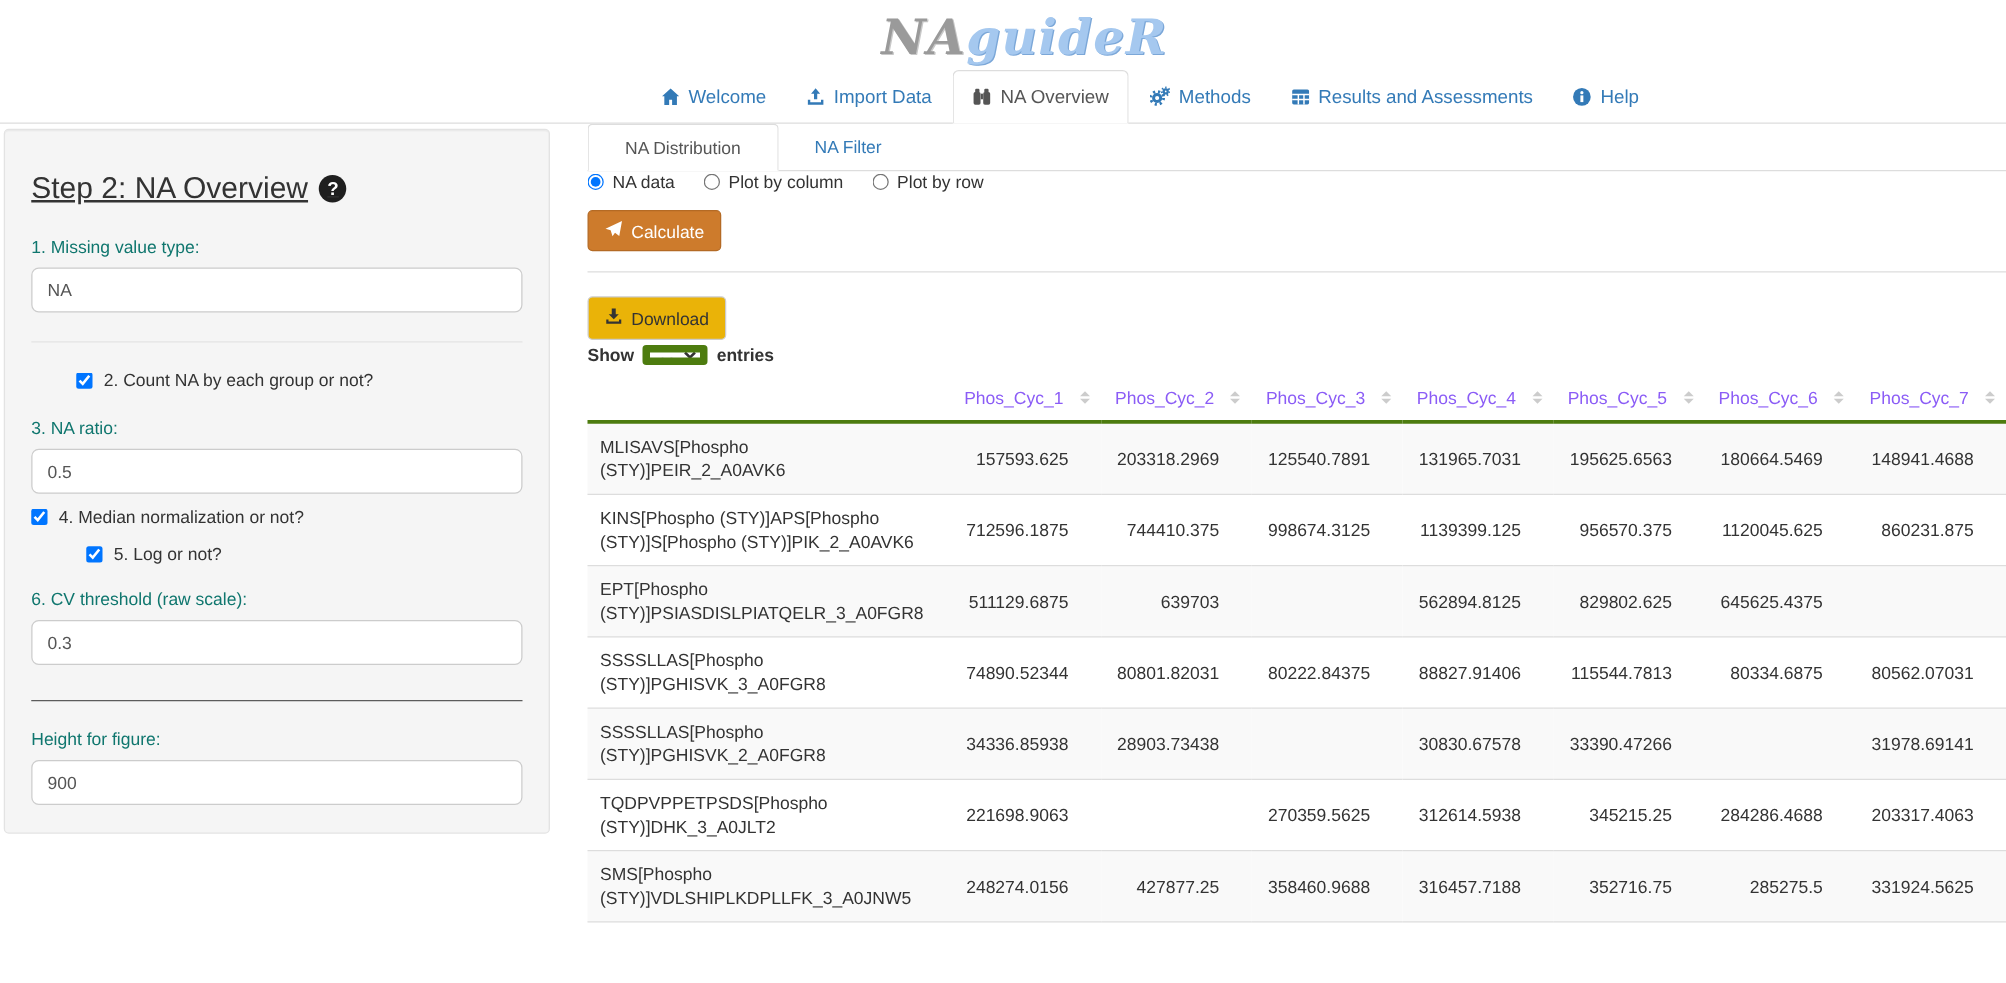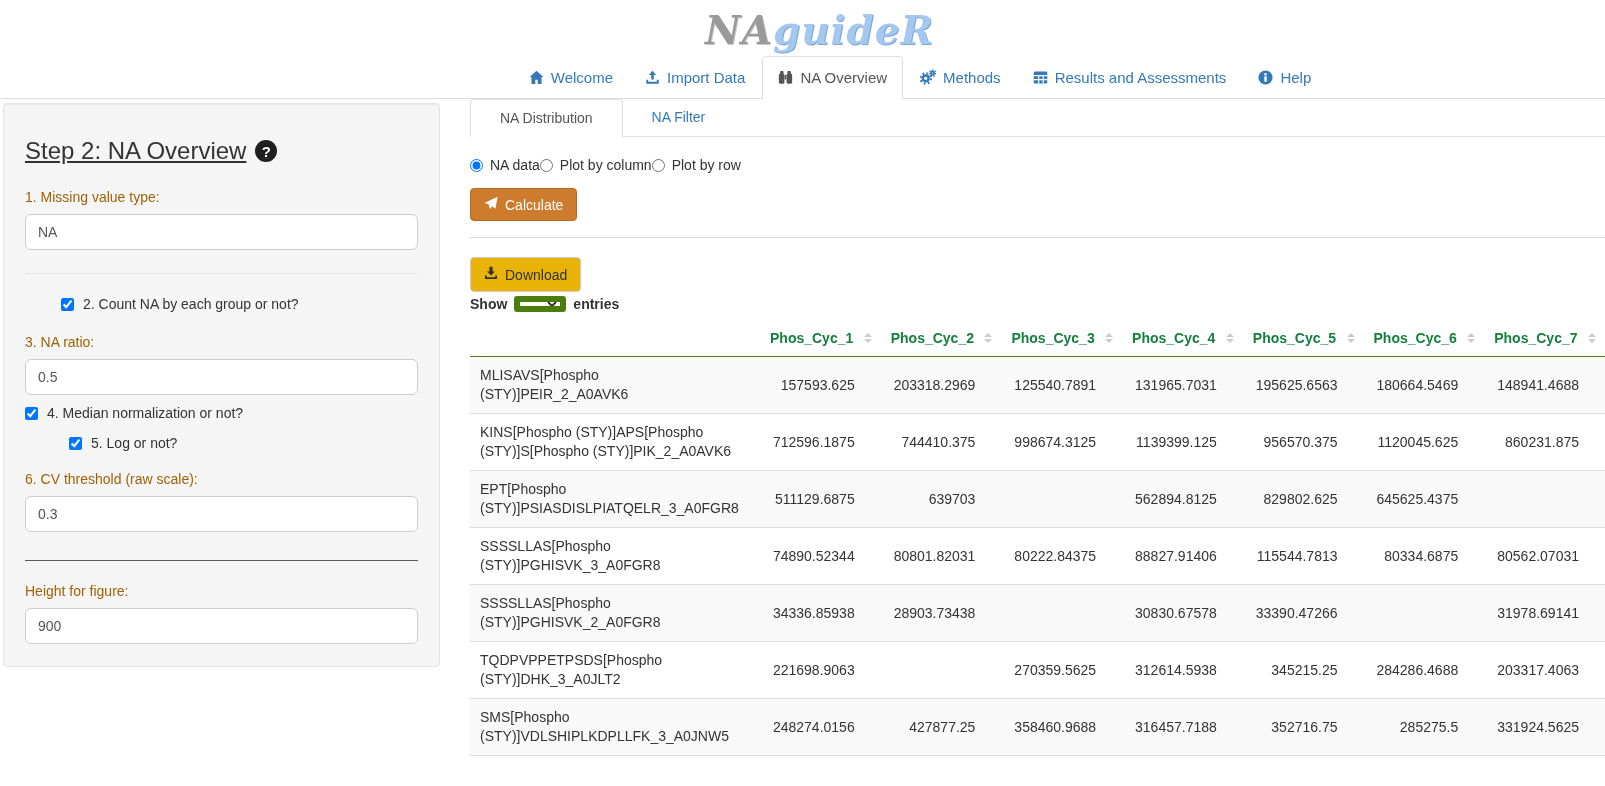--- a/index.html
+++ b/index.html
@@ -43,41 +43,41 @@
   
   .sidebar-title {
     font-size:24px; font-weight:400; color:#333; margin:14px 0 0;
     display:flex; align-items:center; gap:9px;text-decoration:underline;
   }
   .q-circle {
     width:22px; height:22px; border-radius:50%; background:#1f1f1f; color:#fff;
     font-weight:bold; font-size:15px; display:inline-flex; align-items:center;
     justify-content:center; flex:0 0 auto; cursor:pointer;
   }
-  .form-label { margin:24px 0 0; color:#a16207; }
+  .form-label { margin:24px 0 0; color:#0f766e; }
   .form-label.tight { margin-top:22px; }
   .text-input {
     display:block; width:100%; height:36px; margin-top:9px;
     border:1px solid #ccc; border-radius:6px; padding:6px 12px;
     font-size:14px; color:#555; background:#fff; font-family:inherit;
   }
   .hr-light { border:none; border-top:1px solid #e4e4e4; margin:23px 0 0; }
   .hr-dark  { border:none; border-top:1px solid #5c5c5c; margin:28px 0 0; }
   .check-row { display:flex; align-items:center; gap:9px; cursor:pointer; }
   .check-row input { margin:0; }
   .mt22 { margin-top:22px;padding-left:36px; } .mt26 { margin-top:10px; } .mt14 { margin-top:14px;padding-left:44px; } .mt20 { margin-top:20px; }
   
   .sub-tabs { display:flex; border-bottom:1px solid #ddd; }
   .sub-tab { padding:10px 29px; cursor:pointer; color:var(--link-blue,#337ab7); }
   .sub-tab.active {
     color:#555; background:#fff; border:1px solid #ddd; border-bottom:1px solid #fff;
     border-radius:4px 4px 0 0; margin-bottom:-1px;
   }
   
-  .radio-row { display:flex; align-items:center; margin-top:20px; }
+  .radio-row { display:flex; align-items:center; gap:23px; }
   .radio-item { display:flex; align-items:center; gap:7px; cursor:pointer; }
   .radio-item input { margin:0; }
   
   .btn-calc {
     margin-top:15px; display:inline-flex; align-items:center; gap:7px;
     background:var(--btn-orange,#cd7b2c); border:1px solid #b46a24; color:#fff;
     font-size:14px; padding:7px 13px; border-radius:4px; cursor:pointer; font-family:Liberation Sans, sans-serif;
   }
   .main-divider { border:none; border-top:1px solid #ddd; margin:16px 0 19px; }
   .btn-download {
@@ -86,22 +86,22 @@
     font-size:14px; padding:8px 13px; border-radius:4px; cursor:pointer; font-family:inherit;
   }
   .show-entries { display:flex; align-items:flex-end; gap:7px; margin-top:4px; font-weight:700; color:#333; }
   .show-entries select {
     width:52px; height:16px; border:6px solid #4d7c0f; border-radius:3px;
     font-size:13px; font-family:inherit; color:#333; background:#fff; padding:0 2px;
   }
   
   table.data-table { border-collapse:collapse; width:1135px; margin-top:8px; table-layout:fixed; }
   .data-table th {
-    font-weight:bold; color:#15803d; text-align:right; position:relative;
-    padding:10px 30px 10px 10px; border-bottom:1px solid #4d7c0f; font-size:14px;
+    font-weight:normal; color:#8b5cf6; text-align:right; position:relative;
+    padding:10px 30px 10px 10px; border-bottom:3px solid #4d7c0f; font-size:14px;
     cursor:pointer;
   }
   .data-table th.name-col { width:290px; text-align:left; padding-left:10px; }
   .sort-icons { position:absolute; right:9px; top:50%; transform:translateY(-50%);
     display:flex; flex-direction:column; gap:2px; }
   .sort-up    { width:0; height:0; border-left:4px solid transparent; border-right:4px solid transparent; border-bottom:4px solid #ccc; }
   .sort-down  { width:0; height:0; border-left:4px solid transparent; border-right:4px solid transparent; border-top:4px solid #ccc; }
   .data-table td {
     padding:9px 26px 9px 10px; color:#333; text-align:right;
     border-bottom:1px solid #ddd; line-height:19px; font-size:14px;

